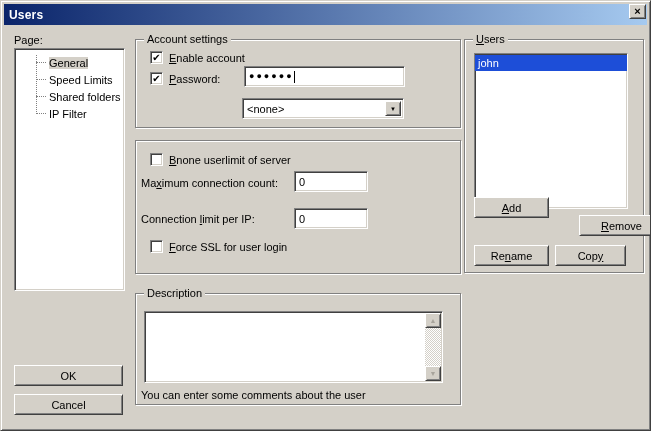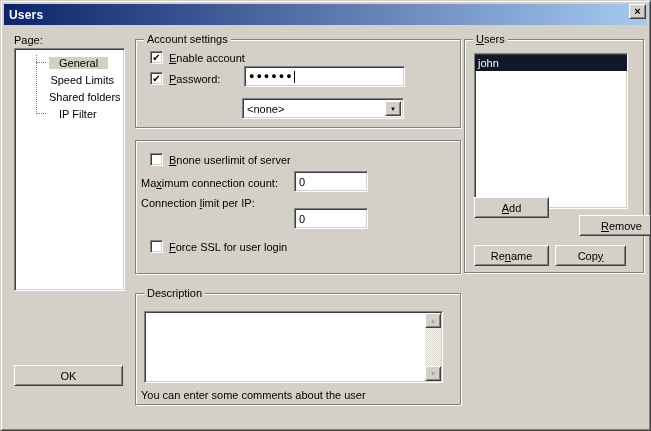--- a/index.html
+++ b/index.html
@@ -54,21 +54,21 @@
   .tree { position:absolute; left:13px; top:47px; width:111px; height:243px; overflow:hidden; }
   .tree-inner { position:relative; padding-top:5px; height:100%; }
   .tree-inner::before {
     content:""; position:absolute; left:21px; top:6px; height:59px;
     border-left:1px dotted #808080;
   }
   .tree-item { display:flex; align-items:center; height:17px; white-space:nowrap; }
   .tree-item::before {
     content:""; width:10px; border-top:1px dotted #808080; margin-left:21px; margin-right:3px;
   }
-  .tree-item span { padding:0 10px; }
+  .tree-item span { padding:0 0; }
   .tree-item.sel span { background:#D4D0C8; }
 
   
   .cbrow { position:absolute; display:flex; align-items:center; cursor:default; }
   .cbbox {
     width:13px; height:13px; background:#fff; flex:none;
     border:1px solid; border-color:#808080 #fff #fff #808080;
     box-shadow: inset 1px 1px 0 #404040, inset -1px -1px 0 #D4D0C8;
     display:flex; align-items:center; justify-content:center;
     font-size:10px; line-height:10px;
@@ -83,21 +83,21 @@
   .combo-arrow {
     position:absolute; right:2px; top:2px; bottom:2px; width:16px; background:#D4D0C8;
     border:1px solid; border-color:#fff #404040 #404040 #fff;
     box-shadow: inset 1px 1px 0 #d4d0c8, inset -1px -1px 0 #808080;
     display:flex; align-items:center; justify-content:center; font-size:6px;
   }
 
   
   .listbox { position:absolute; overflow:hidden; padding:1px 0; }
   .list-item { height:16px; line-height:16px; padding-left:3px; }
-  .list-item.sel { background:#0f172a; color:#fff; }
+  .list-item.sel { background:#1d4ed8; color:#fff; }
 
   
   .textarea { position:absolute; }
   .scrollbar { position:absolute; top:1px; right:1px; bottom:1px; width:16px;
     background-image: conic-gradient(#ffffff 25%, #D4D0C8 0 50%, #ffffff 0 75%, #D4D0C8 0);
     background-size:2px 2px;
   }
   .scroll-btn {
     position:absolute; left:0; width:16px; height:15px; background:#D4D0C8;
     border:1px solid; border-color:#fff #404040 #404040 #fff;
@@ -135,20 +135,23 @@
       </div>
       <div class="tree-item">
         <span>IP Filter</span>
       </div>
     </div>
   </div>
 
   <div class="btn" style="left:13px; top:364px; width:109px; height:21px;">
     <span>OK</span>
   </div>
+  <div class="btn" style="left:13px; top:393px; width:109px; height:21px;">
+    <span>Cancel</span>
+  </div>
 
   <div class="groupbox" style="left:134px; top:38px; width:326px; height:89px;">
     <span class="legend">Account settings</span>
   </div>
 
   <div class="cbrow" style="left:149px; top:50px;">
     <span class="cbbox">
         <span>✔</span>
       </span>
     <span class="mn"><i></i><u>E</u><i>nable account</i></span>
@@ -179,21 +182,21 @@
   <div class="cbrow" style="left:149px; top:152px;">
     <span class="cbbox"></span>
     <span class="mn"><i></i><u>B</u><i>none userlimit of server</i></span>
   </div>
 
   <div class="label mn" style="left:140px; top:176px;"><i>Ma</i><u>x</u><i>imum connection count:</i></div>
   <div class="field sunken" style="left:293px; top:170px; width:74px; height:21px;">
     <span>0</span>
   </div>
 
-  <div class="label mn" style="left:140px; top:196px;"><i>Connection </i><u>l</u><i>imit per IP:</i></div>
+  <div class="label mn" style="left:140px; top:212px;"><i>Connection </i><u>l</u><i>imit per IP:</i></div>
   <div class="field sunken" style="left:293px; top:207px; width:74px; height:21px;">
     <span>0</span>
   </div>
 
   <div class="cbrow" style="left:149px; top:239px;">
     <span class="cbbox"></span>
     <span class="mn"><i></i><u>F</u><i>orce SSL for user login</i></span>
   </div>
 
   <div class="groupbox" style="left:134px; top:292px; width:326px; height:112px;">

